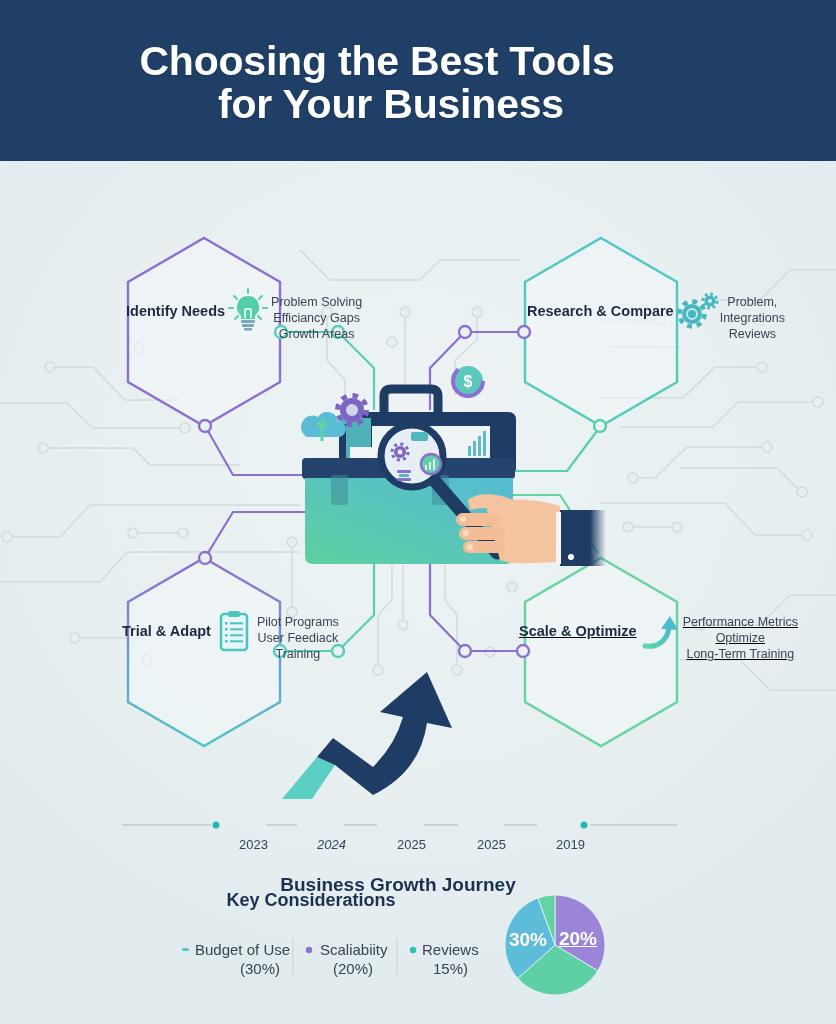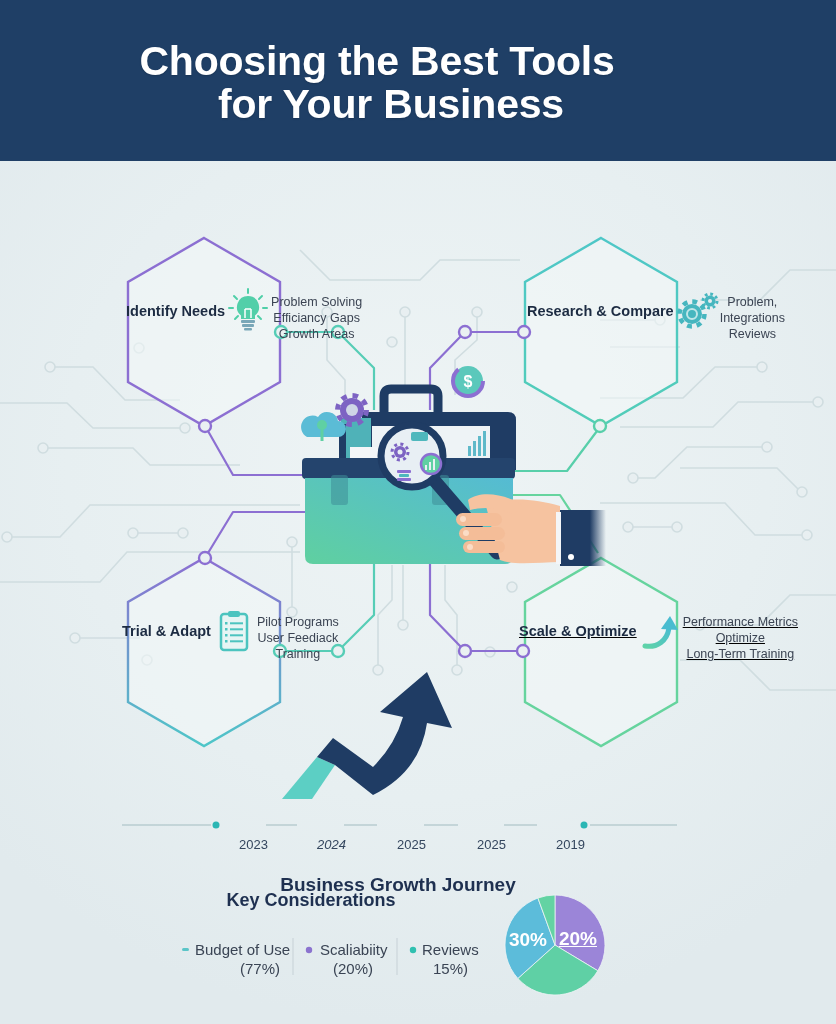--- a/index.html
+++ b/index.html
@@ -348,21 +348,21 @@
   <div class="year" style="left:296px;font-style:italic;">2024</div>
   <div class="year" style="left:376px;">2025</div>
   <div class="year" style="left:456px;">2025</div>
   <div class="year" style="left:535px;">2019</div>
 
   <div class="caption" style="left:248px;top:851px;width:300px;font-size:19px;line-height:20px;margin-top:24px;">Business Growth Journey</div>
 
   <div class="caption" style="left:191px;top:890px;width:240px;font-size:18px;line-height:20px;">Key Considerations</div>
 
   <div class="legend-text" style="left:195px;top:942px;">Budget of Use</div>
-  <div class="legend-text" style="left:240px;top:961px;">(77%)</div>
+  <div class="legend-text" style="left:240px;top:961px;">(30%)</div>
   <div class="legend-text" style="left:320px;top:942px;">Scaliabiity</div>
   <div class="legend-text" style="left:333px;top:961px;">(20%)</div>
   <div class="legend-text" style="left:422px;top:942px;">Reviews</div>
   <div class="legend-text" style="left:433px;top:961px;">15%)</div>
 
   <div class="pie-label" style="left:508px;top:931px;">30%</div>
   <div class="pie-label" style="left:558px;top:930px;text-decoration:underline;">20%</div>
 
 </div>
 

